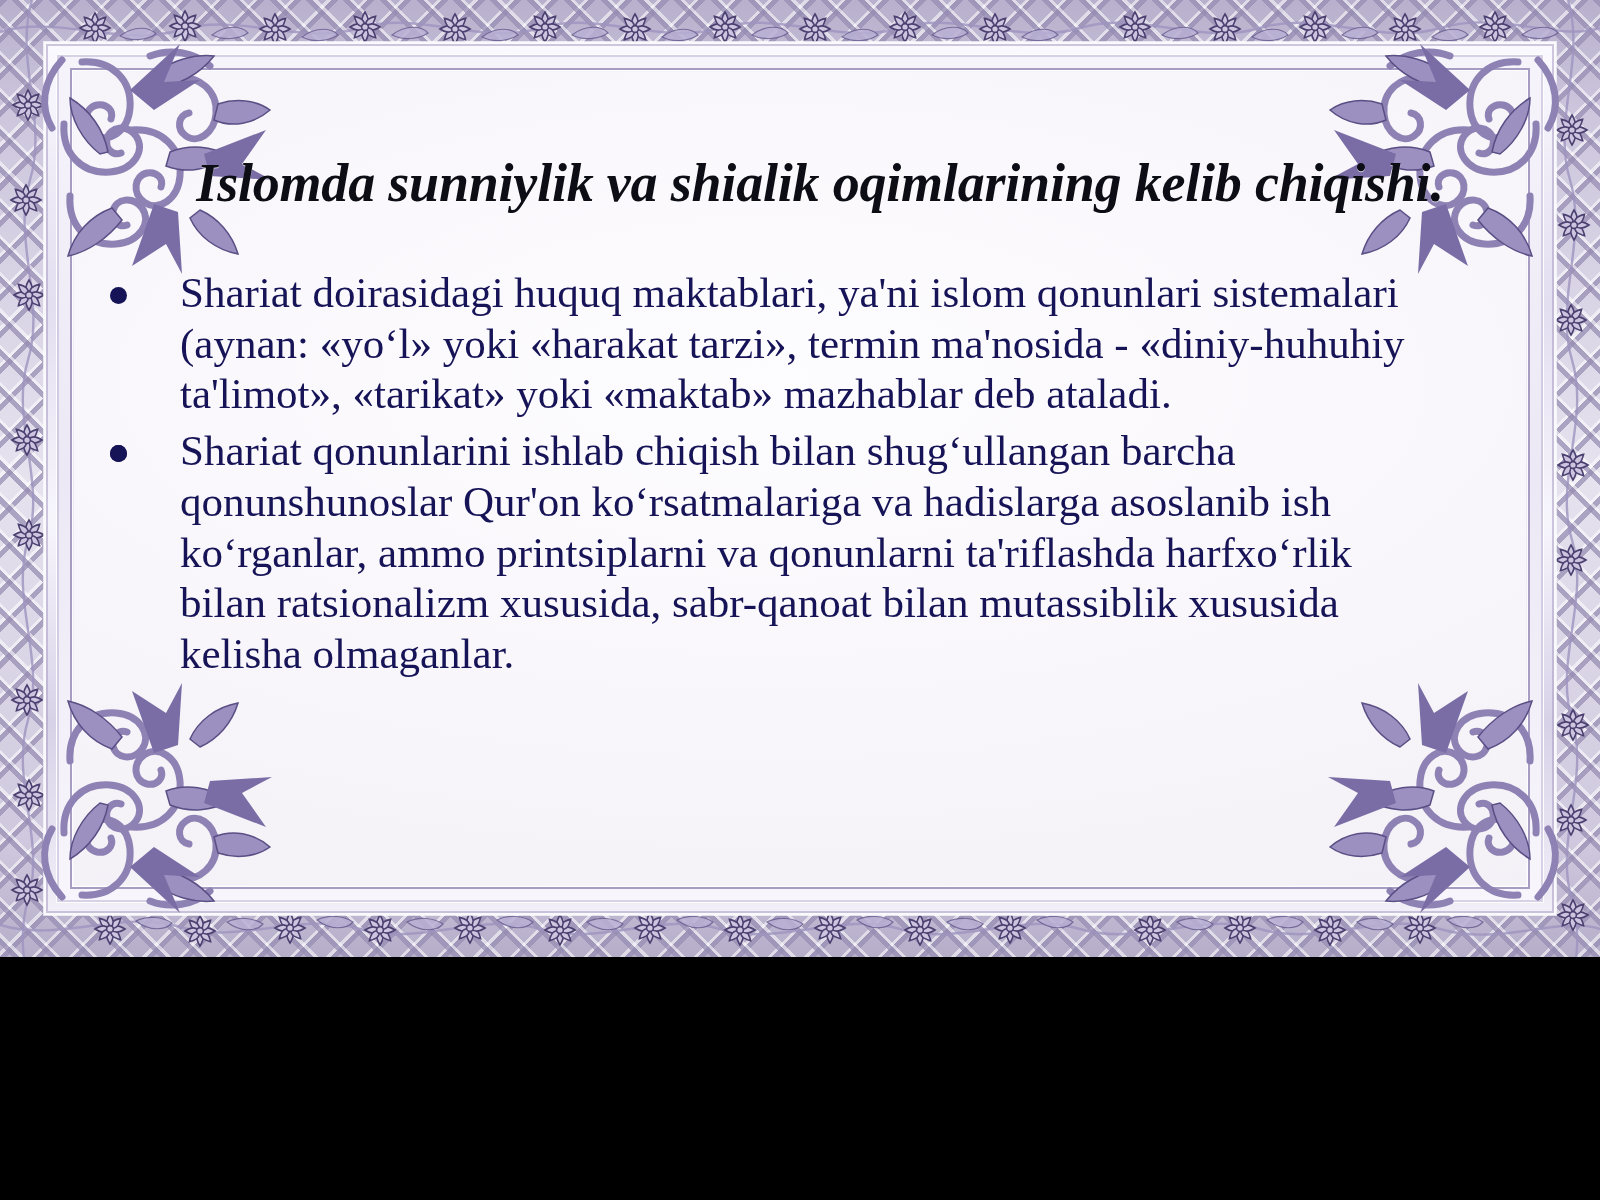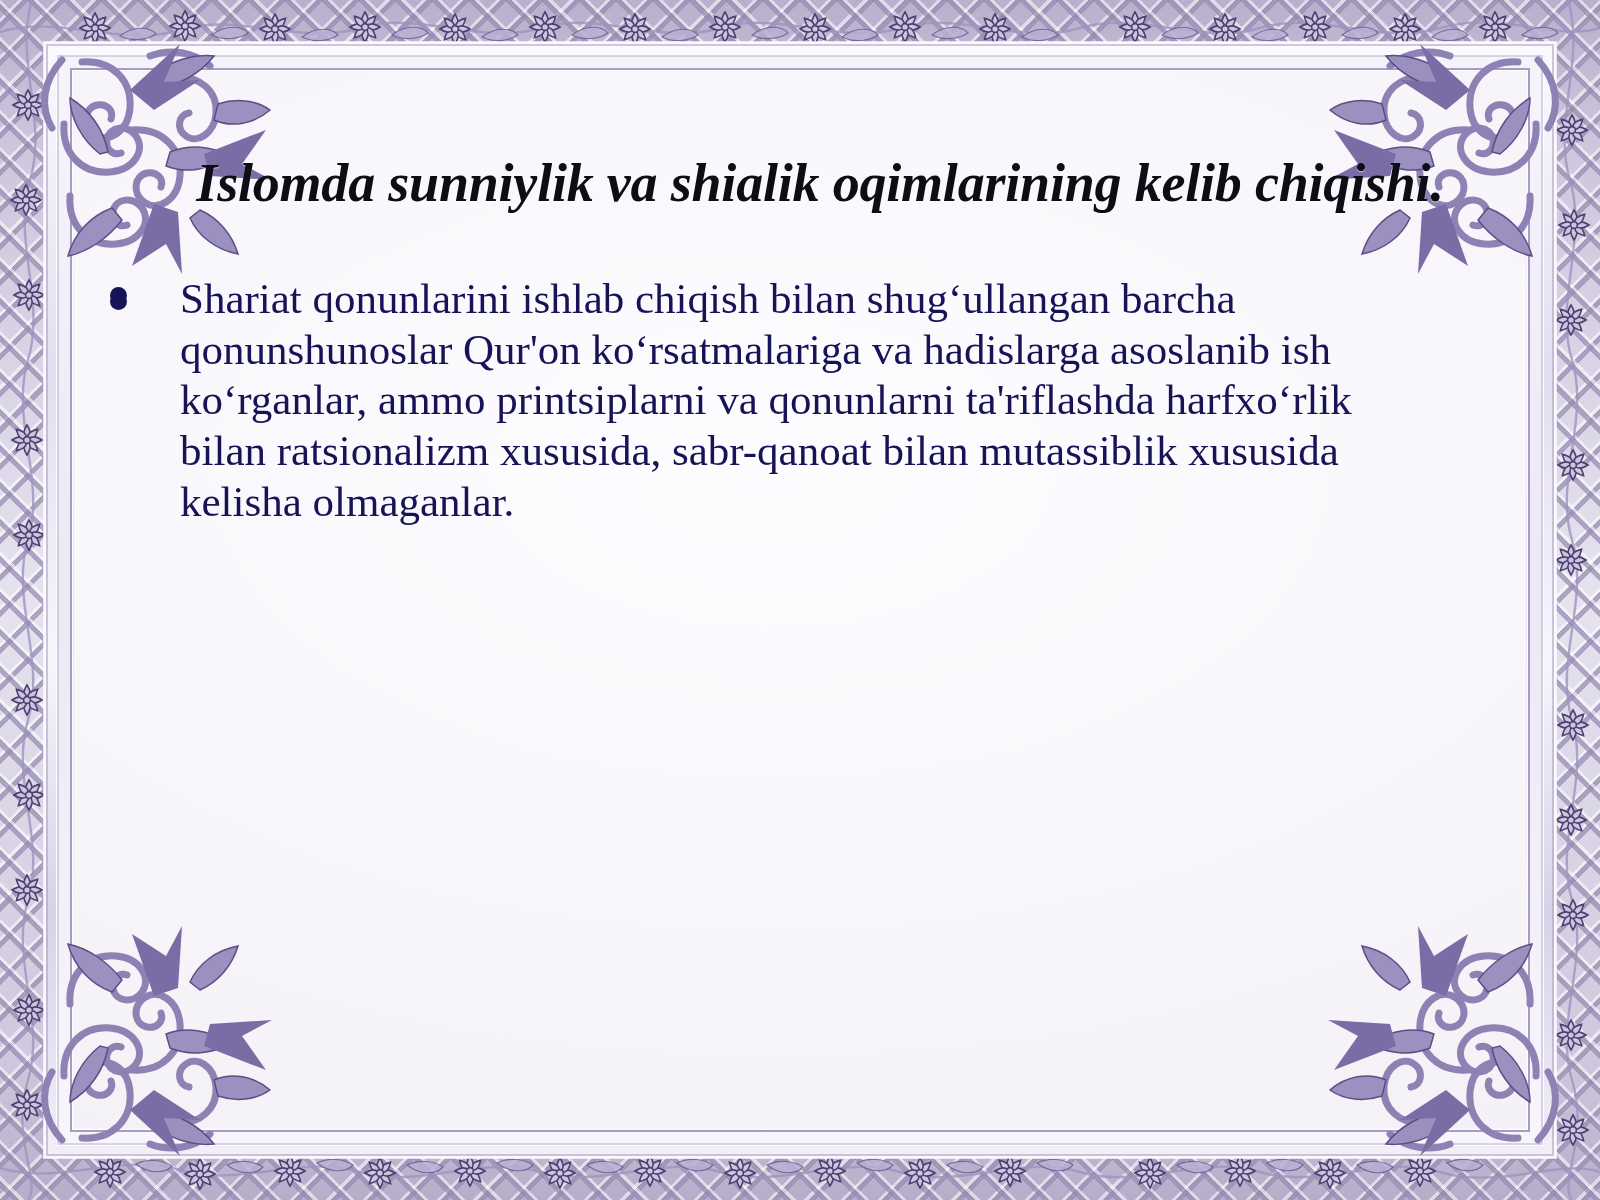--- a/index.html
+++ b/index.html
@@ -5,21 +5,21 @@
 <style>
   html, body {
     margin: 0;
     padding: 0;
     background: #000000;
   }
 
   .slide {
     position: relative;
     width: 1600px;
-    height: 1200px;
+    height: 957px;
     overflow: hidden;
     background: #f3f1f6;
     font-family: "Liberation Serif", "DejaVu Serif", serif;
   }
 
   
 
   
   .frame-outer {
     position: absolute;
@@ -299,20 +299,24 @@
   <div class="frame-molding2"></div>
   <div class="frame-keyline"></div>
 
   <div class="page">
 
     <h1 class="title">Islomda sunniylik va shialik oqimlarining kelib chiqishi.</h1>
 
     <ul class="body-list">
       <li class="bullet-item">
         <span class="bullet-dot"></span>
+        <span>Shariat doirasidagi huquq maktablari, ya'ni islom qonunlari sistemalari (aynan: «yo‘l» yoki «harakat tarzi», termin ma'nosida - «diniy-huhuhiy ta'limot», «tarikat» yoki «maktab» mazhablar deb ataladi.</span>
+      </li>
+      <li class="bullet-item">
+        <span class="bullet-dot"></span>
       </li>
       <li class="bullet-item">
         <span class="bullet-dot"></span>
         <span>Shariat qonunlarini ishlab chiqish bilan shug‘ullangan barcha qonunshunoslar Qur'on ko‘rsatmalariga va hadislarga asoslanib ish ko‘rganlar, ammo printsiplarni va qonunlarni ta'riflashda harfxo‘rlik bilan ratsionalizm xususida, sabr-qanoat bilan mutassiblik xususida kelisha olmaganlar.</span>
       </li>
     </ul>
   </div>
 
   <svg class="corner tl" viewBox="0 0 300 300">
     <defs>

